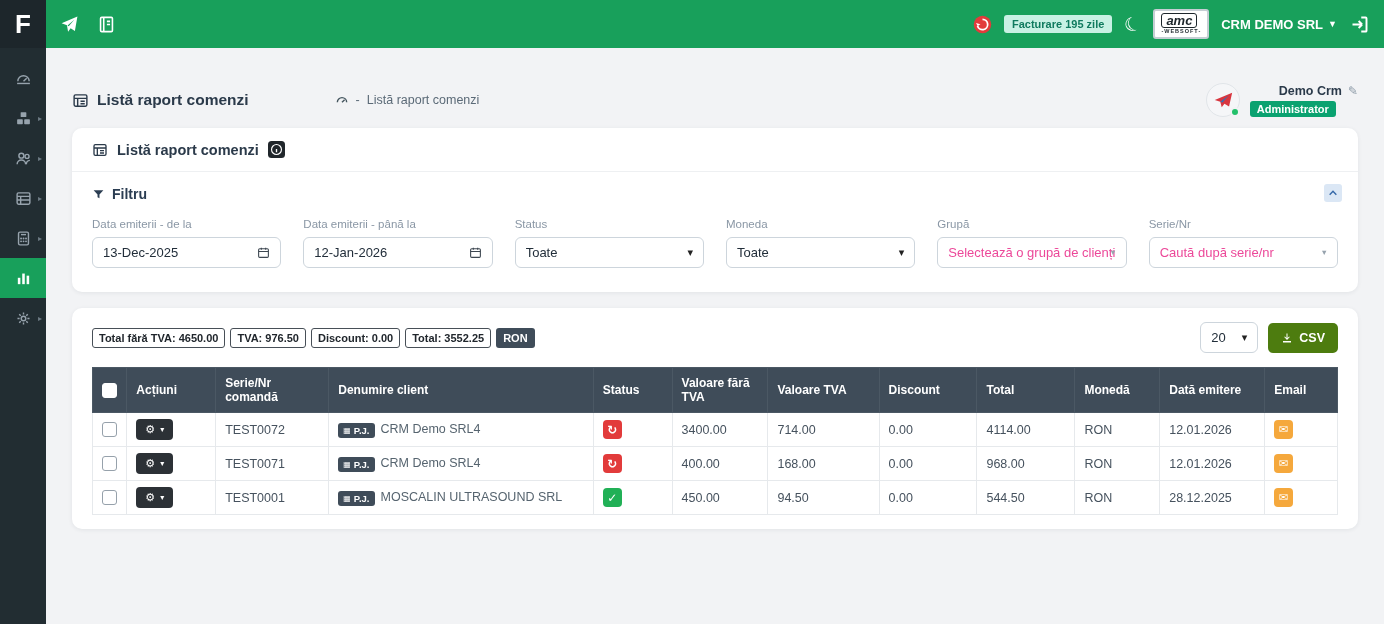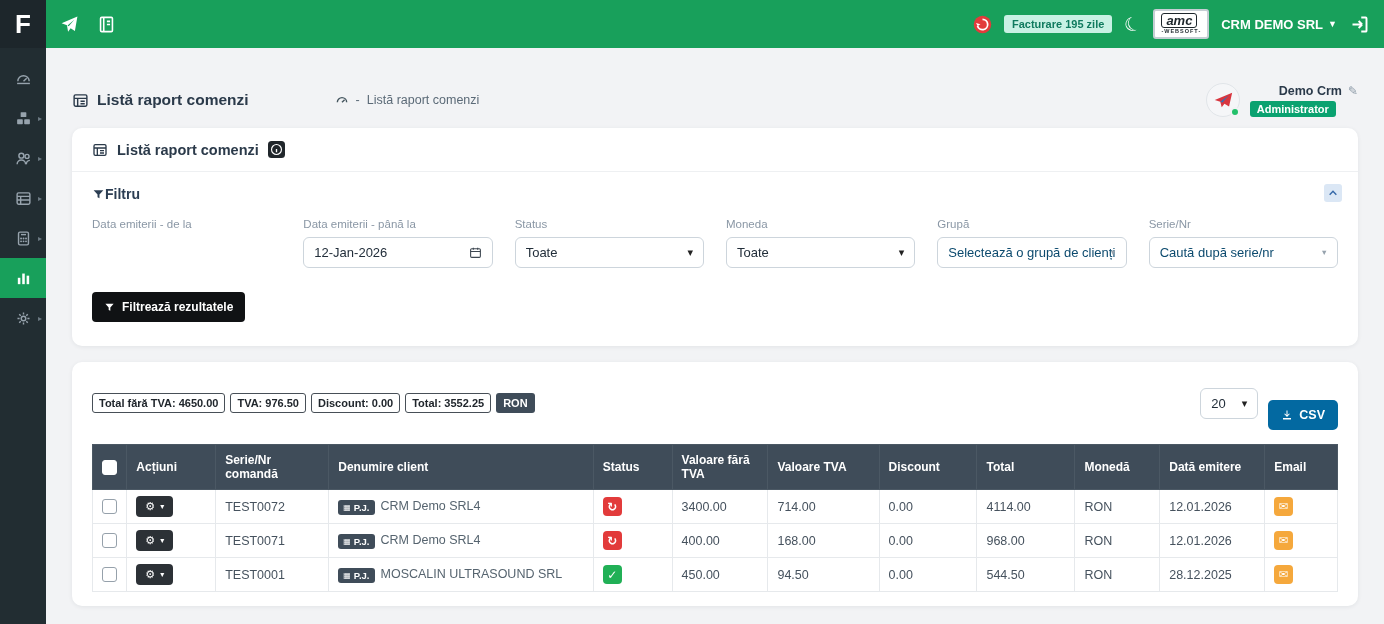--- a/index.html
+++ b/index.html
@@ -46,42 +46,42 @@
   .u-name { font-size:12.5px; font-weight:bold; color:#2b3a4a; display:flex; gap:6px; align-items:center;margin-left:29px; }
   .u-edit { color:#8a98a5; font-size:12px; cursor:pointer; }
   .role-badge { background:#0aa270; color:#fff; font-size:11px; font-weight:bold; padding:2px 7px; border-radius:3px; }
 
   
   .card { background:#fff; border-radius:10px; box-shadow:0 1px 4px rgba(40,50,60,.08); }
   .card-title-row { display:flex; align-items:center; gap:9px; padding:13px 20px; color:#2b3a4a; font-weight:bold; font-size:14.5px; }
   .card-title-row svg.t { width:16px; height:16px; }
   .info-badge svg { width:17px; height:17px; display:block; }
   .filter-sec { border-top:1px solid #eef0f2; padding:14px 20px 24px; position:relative; }
-  .f-head { display:flex; align-items:center; color:#2b3d52; font-weight:bold; font-size:14px; }
+  .f-head { display:flex; align-items:center; gap:7px; color:#2b3d52; font-weight:bold; font-size:14px; }
   .f-head svg { width:13px; height:13px; }
   .collapse-btn { position:absolute; top:12px; right:16px; width:18px; height:18px; background:#dbe7f5; border-radius:3px; display:flex; align-items:center; justify-content:center; cursor:pointer; }
   .collapse-btn svg { width:10px; height:10px; }
   .f-grid { display:grid; grid-template-columns:repeat(6,1fr); column-gap:22px; row-gap:16px; margin-top:16px; }
   .f-label { display:block; font-size:11.5px; color:#8a97a5; margin-bottom:7px; }
   .inp, .sel, .sel2 { position:relative; height:31px; border:1px solid #cdd5dc; border-radius:6px; background:#fff; display:flex; align-items:center; padding:0 10px; font-size:13px; color:#222e3a; cursor:pointer; }
   .inp svg { margin-left:auto; width:13px; height:13px; color:#3c4650; }
   .sel::after { content:"▾"; position:absolute; right:10px; color:#222; font-size:11px; }
   .sel2::after { content:"▼"; position:absolute; right:9px; color:#97a3ae; font-size:7.5px; }
-  .placeholder { color:#0c4a6e; }
+  .placeholder { color:#ec4899; }
   .btn-filter { margin-top:24px; display:inline-flex; align-items:center; gap:7px; background:#101214; color:#fff; font-size:12px; font-weight:bold; border:none; border-radius:4px; padding:8px 12px; cursor:pointer; font-family:inherit; }
   .btn-filter svg { width:11px; height:11px; }
 
   
   .res-card { margin-top:16px; padding:14px 20px 14px; }
   .sum-row { display:flex; align-items:center; gap:5px; }
   .badge-out { border:1px solid #474f57; border-radius:3px; padding:3px 6px; font-size:11px; font-weight:bold; color:#20262c; background:#fff; }
   .badge-dark { background:#3f4c59; color:#fff; border-radius:3px; padding:4px 7px; font-size:11px; font-weight:bold; }
   .right-tools { margin-left:auto; display:flex; align-items:center; gap:10px; }
   .pagesel { width:58px; }
-  .btn-csv { display:inline-flex; align-items:center; gap:6px; background:#0369a1; color:#fff; border:none; border-radius:5px; font-size:12.5px; font-weight:bold; padding:8px 13px; cursor:pointer; font-family:inherit;margin-top:24px; }
+  .btn-csv { display:inline-flex; align-items:center; gap:6px; background:#4d7c0f; color:#fff; border:none; border-radius:5px; font-size:12.5px; font-weight:bold; padding:8px 13px; cursor:pointer; font-family:inherit; }
   .btn-csv svg { width:12px; height:12px; }
 
   table.grid { width:100%; border-collapse:collapse; table-layout:fixed; margin-top:14px; }
   table.grid th { background:#3f4c59; color:#fff; font-size:12px; text-align:left; padding:8px 9px; border:1px solid #4b5864; vertical-align:middle; }
   table.grid td { font-size:12.5px; color:#46525e; padding:6px 9px; border:1px solid #e6e9ec; vertical-align:middle; background:#fff; }
   td.num, th.num { text-align:left; }
   .chk { display:inline-block; width:15px; height:15px; background:#fff; border:1.5px solid #96a1ab; border-radius:3px; cursor:pointer; vertical-align:middle; }
   th .chk { border-color:#fff; }
   .act-btn { display:inline-flex; align-items:center; gap:5px; background:#2c3136; color:#fff; border:none; border-radius:4px; padding:4px 9px; font-size:11px; cursor:pointer; }
   .act-btn .cv { font-size:8px; }
@@ -260,20 +260,27 @@
         </div>
         <span class="collapse-btn">
           <svg viewBox="0 0 24 24" fill="none" stroke="#3568a8" stroke-width="3.4">
               <path d="M4 16 12 8l8 8"></path>
             </svg>
         </span>
 
         <div class="f-grid">
           <div class="f-field">
             <label class="f-label">Data emiterii - de la</label>
+            <div class="inp">
+              <span>13-Dec-2025</span>
+              <svg viewBox="0 0 24 24" fill="none" stroke="currentColor" stroke-width="2">
+                  <rect x="3" y="5" width="18" height="16" rx="2"></rect>
+                  <path d="M3 10h18M8 3v4M16 3v4"></path>
+                </svg>
+            </div>
           </div>
           <div class="f-field">
             <label class="f-label">Data emiterii - până la</label>
             <div class="inp">
               <span>12-Jan-2026</span>
               <svg viewBox="0 0 24 24" fill="none" stroke="currentColor" stroke-width="2">
                   <rect x="3" y="5" width="18" height="16" rx="2"></rect>
                   <path d="M3 10h18M8 3v4M16 3v4"></path>
                 </svg>
             </div>
@@ -297,26 +304,20 @@
             </div>
           </div>
           <div class="f-field">
             <label class="f-label">Serie/Nr</label>
             <div class="sel2">
               <span class="placeholder">Caută după serie/nr</span>
             </div>
           </div>
         </div>
 
-        <button class="btn-filter">
-          <svg viewBox="0 0 24 24" fill="#fff">
-              <path d="M3 4h18l-7.2 8.2V19l-3.6-1.8v-5L3 4z"></path>
-            </svg>
-          <span>Filtrează rezultatele</span>
-        </button>
       </div>
     </section>
 
     <section class="card res-card">
       <div class="sum-row">
         <span class="badge-out">Total fără TVA: 4650.00</span>
         <span class="badge-out">TVA: 976.50</span>
         <span class="badge-out">Discount: 0.00</span>
         <span class="badge-out">Total: 3552.25</span>
         <span class="badge-dark">RON</span>

